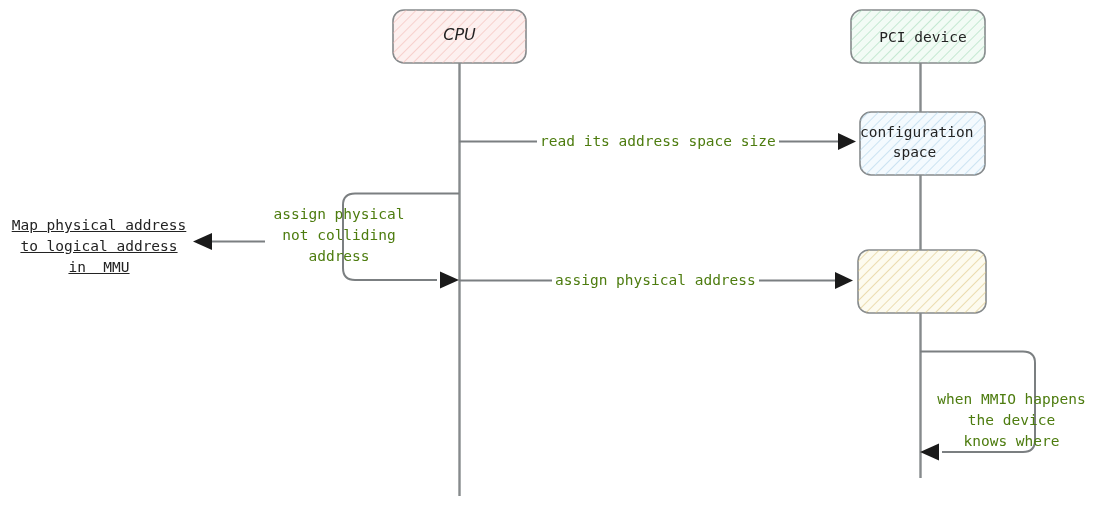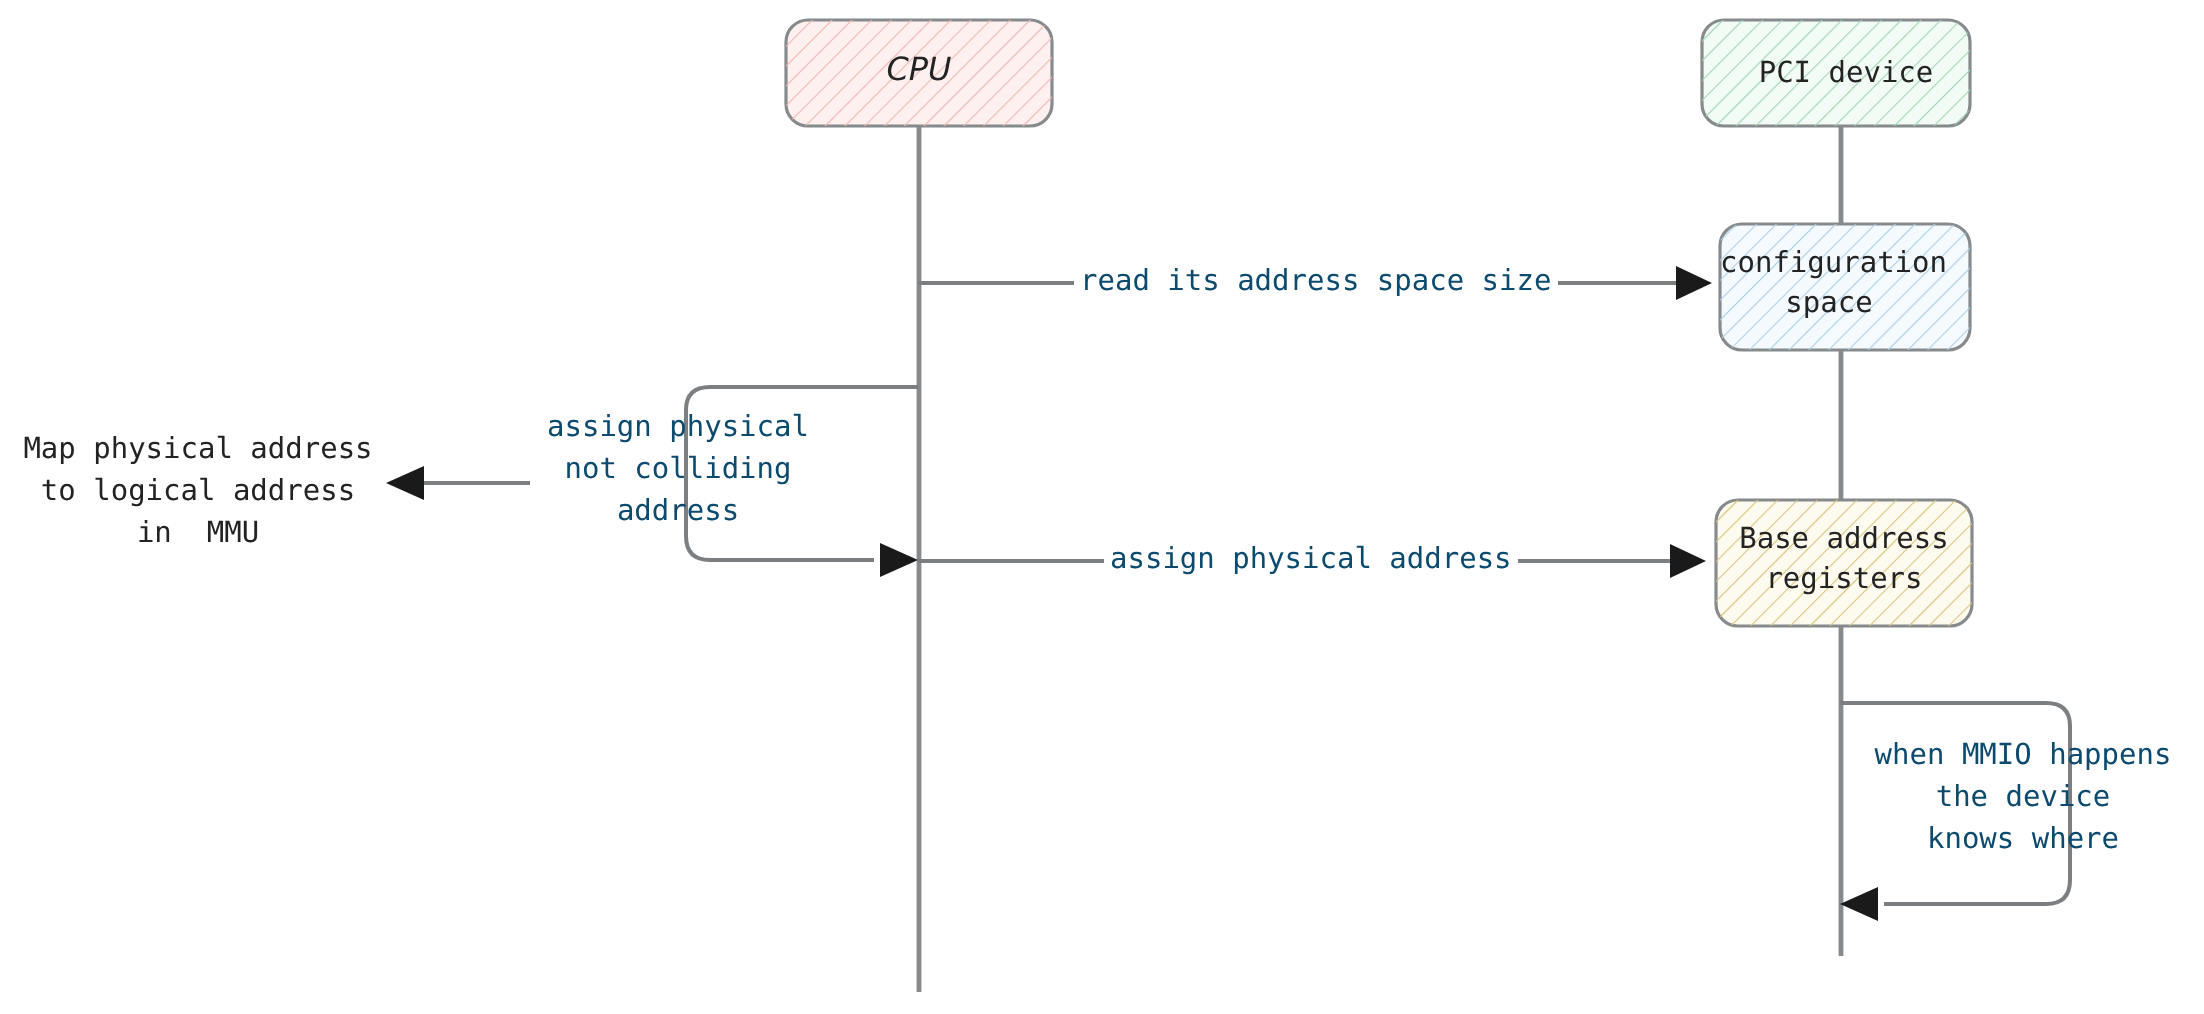--- a/index.html
+++ b/index.html
@@ -42,21 +42,21 @@
     font-family: "DejaVu Sans", "Liberation Sans", sans-serif;
     font-style: italic;
     font-size: 16px;
   }
   .msg-label {
     position: absolute;
     text-align: center;
     font-family: "DejaVu Sans Mono", "Liberation Mono", monospace;
     font-size: 14.5px;
     line-height: 21px;
-    color: #0c4a6e;
+    color: #4d7c0f;
     white-space: pre;
     background: #ffffff;
     pointer-events: none;
   }
   .note-label {
     position: absolute;
     text-align: center;
     font-family: "DejaVu Sans Mono", "Liberation Mono", monospace;
     font-size: 14.5px;
     line-height: 21px;
@@ -138,32 +138,30 @@
     </g>
   </svg>
 
   <div class="node-label actor" style="left:393px; top:25px; width:133px;">CPU</div>
 
   <div class="node-label" style="left:851px; top:27px; width:144px;">PCI device</div>
 
   <div class="node-label" style="left:860px; top:122px; width:109px;">configuration
 space</div>
 
-  <div class="node-label" style="left:858px; top:260px; width:128px;">Base address
-registers</div>
 
   <div class="msg-label" style="left:537px; top:131px; padding:0 3px;">read its address space size</div>
 
   <div class="msg-label" style="left:552px; top:270px; padding:0 3px;text-align:center;">assign physical address</div>
 
   <div class="msg-label" style="left:271px; top:204px; width:136px; background:transparent;">assign physical
 not colliding
 address</div>
 
-  <div class="note-label" style="left:4px; top:215px; width:190px;">Map physical address
+  <div class="note-label" style="left:4px; top:215px; width:190px;text-decoration:underline;">Map physical address
 to logical address
 in  MMU</div>
 
-  <div class="msg-label" style="left:930px; top:368px; width:163px; background:transparent;">when MMIO happens
+  <div class="msg-label" style="left:930px; top:389px; width:163px; background:transparent;">when MMIO happens
 the device
 knows where</div>
 
 </div>
 
 </body></html>

